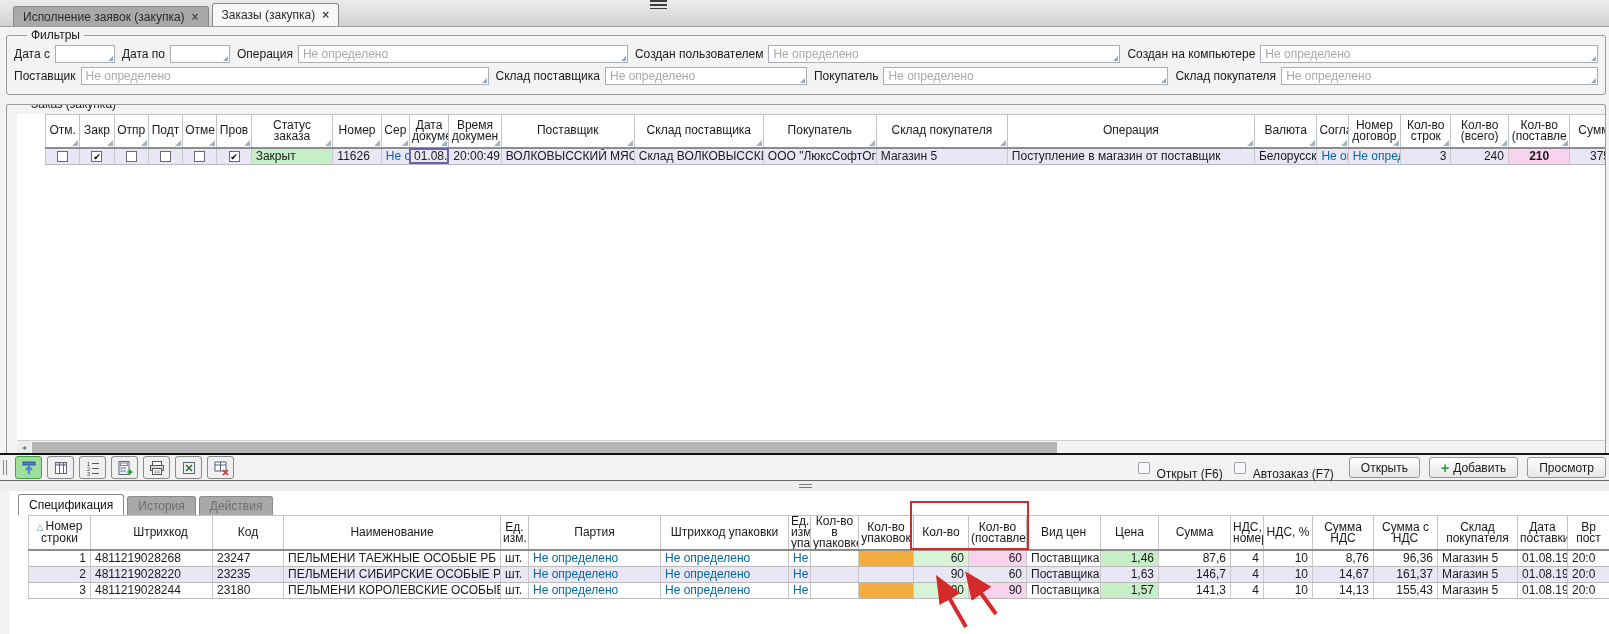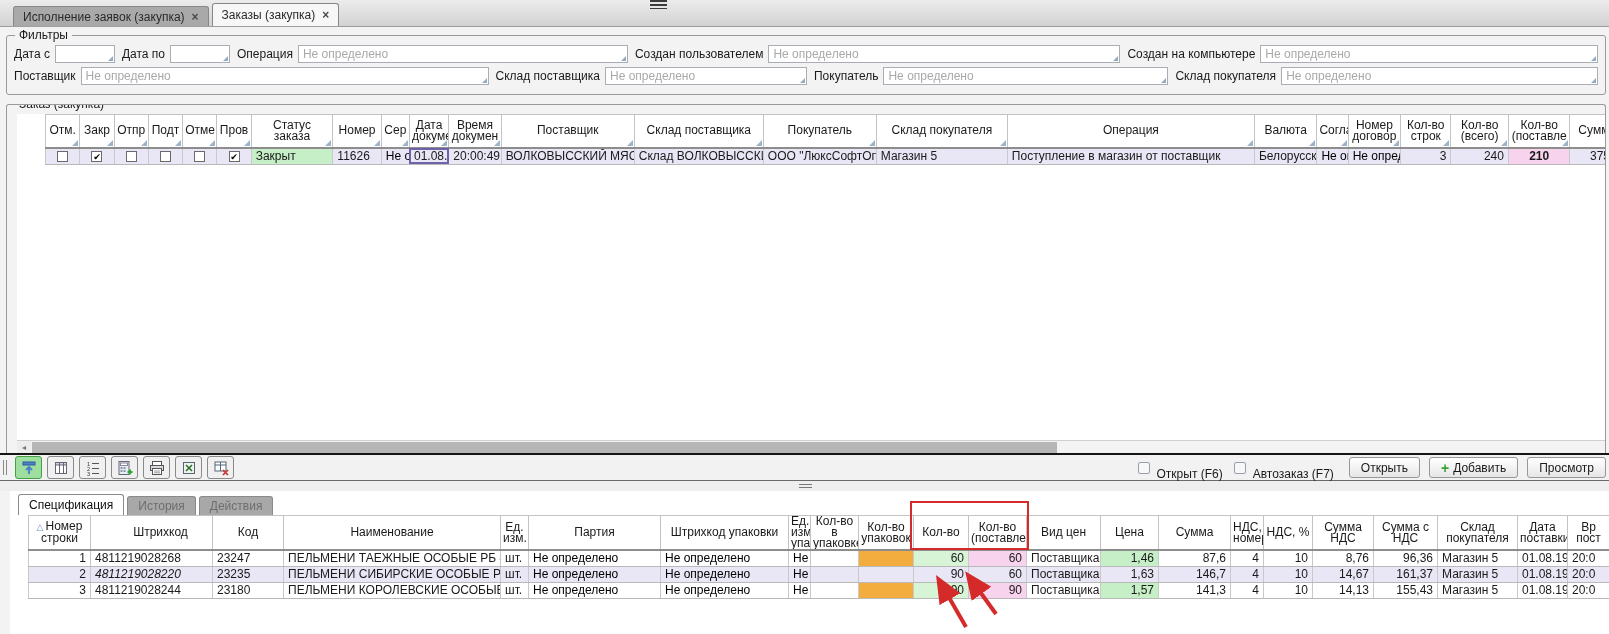--- a/index.html
+++ b/index.html
@@ -11,21 +11,21 @@
           display:flex;align-items:flex-end;padding-left:13px;position:relative}
   .tab{height:20px;background:#a9a9a9;color:#2a2a2a;border:1px solid #878787;border-bottom:none;
        border-radius:3px 3px 0 0;display:flex;align-items:center;padding:0 9px;margin-right:3px;gap:7px;white-space:nowrap}
   .tab.active{background:#f7f7f7;height:23px}
   .tab .x{color:#4a4a4a;font-weight:700;font-size:12px;line-height:1;cursor:default}
   .topgrip{position:absolute;left:650px;top:0;width:17px;height:9px;
            background:repeating-linear-gradient(to bottom,#3c3c3c 0 2px,#e6e6e6 2px 4px)}
 
   
   .gb{border:1px solid #9a9a9a;border-radius:3px;margin:8px 3px 0 6px;position:relative;background:#f3f3f3}
-  .legend{position:absolute;top:-8px;left:8px;background:#f3f3f3;padding:0 4px;line-height:14px;white-space:nowrap}
+  .legend{position:absolute;top:-8px;left:20px;background:#f3f3f3;padding:0 4px;line-height:14px;white-space:nowrap}
 
   
   .gb.filters{padding:9px 7px 5px 7px}
   .frow{display:flex;align-items:center;gap:7px;margin-bottom:4px;width:100%}
   .fitem{display:flex;align-items:center;gap:5px;flex:0 0 auto}
   .flabel{white-space:nowrap}
   .fval{height:18px;border:1px solid #a9adb4;background:#fff;padding:1px 4px;position:relative;
         overflow:hidden;white-space:nowrap;line-height:14px}
   .fval .ph{color:#a9a9a9}
   .fval::after{content:"";position:absolute;right:1px;bottom:1px;width:0;height:0;
@@ -51,21 +51,21 @@
   .otab th::after{content:"";position:absolute;right:1px;bottom:1px;width:0;height:0;
            border-left:6px solid transparent;border-bottom:6px solid #9db3c8}
   .stab td{background:#fff}
   .stab tr.alt td{background:#e9e6f5}
   .grid td.green{background:#c7efc7}
   .grid td.pink{background:#f8d3ee}
   .grid td.orange{background:#f2ad3e}
   .grid td.qty-green{background:#d7f4d7}
   .grid td.qty-pink{background:#f8d3ee}
   .grid td.price-green{background:#c7efc7}
-  .grid td.muted{color:#000000}
+  .grid td.muted{color:#0369a1}
   .grid td.focus{outline:2px solid #6f62a8;outline-offset:-2px}
   .sort{color:#6f8fae;font-size:9px;margin-right:2px}
   .ck{text-align:center;padding:0}
   .cb{display:inline-block;width:11px;height:11px;border:1px solid #6a6a6a;background:#fff;
       font-size:9px;line-height:11px;text-align:center;vertical-align:middle;color:#000}
   .stab{margin-left:18px}
 
   
   .toolbar{height:28px;background:#f2f2f2;border-top:2px solid #151515;border-bottom:1px solid #6a6a6a;
            display:flex;align-items:center;gap:5px;padding:0 3px}
@@ -382,21 +382,21 @@
           <td style="text-align: right;">4</td>
           <td style="text-align: right;">10</td>
           <td style="text-align: right;">8,76</td>
           <td style="text-align: right;">96,36</td>
           <td style="text-align: left;">Магазин 5</td>
           <td style="text-align: left;">01.08.19</td>
           <td style="text-align: left;">20:0</td>
         </tr>
         <tr class="alt">
           <td style="text-align: right;">2</td>
-          <td style="text-align: left; font-style: italic;">4811219028220</td>
+          <td style="text-align: left;">4811219028220</td>
           <td style="text-align: left;">23235</td>
           <td style="text-align: left;">ПЕЛЬМЕНИ СИБИРСКИЕ ОСОБЫЕ РБ 45</td>
           <td style="text-align: left;">шт.</td>
           <td class="muted" style="text-align: left;">Не определено</td>
           <td class="muted" style="text-align: left;">Не определено</td>
           <td class="muted" style="text-align: left;">Не о</td>
           <td style="text-align: right;"></td>
           <td class="orange" style="text-align: right;"></td>
           <td class="qty-green" style="text-align: right;">90</td>
           <td class="qty-pink" style="text-align: right;">60</td>

